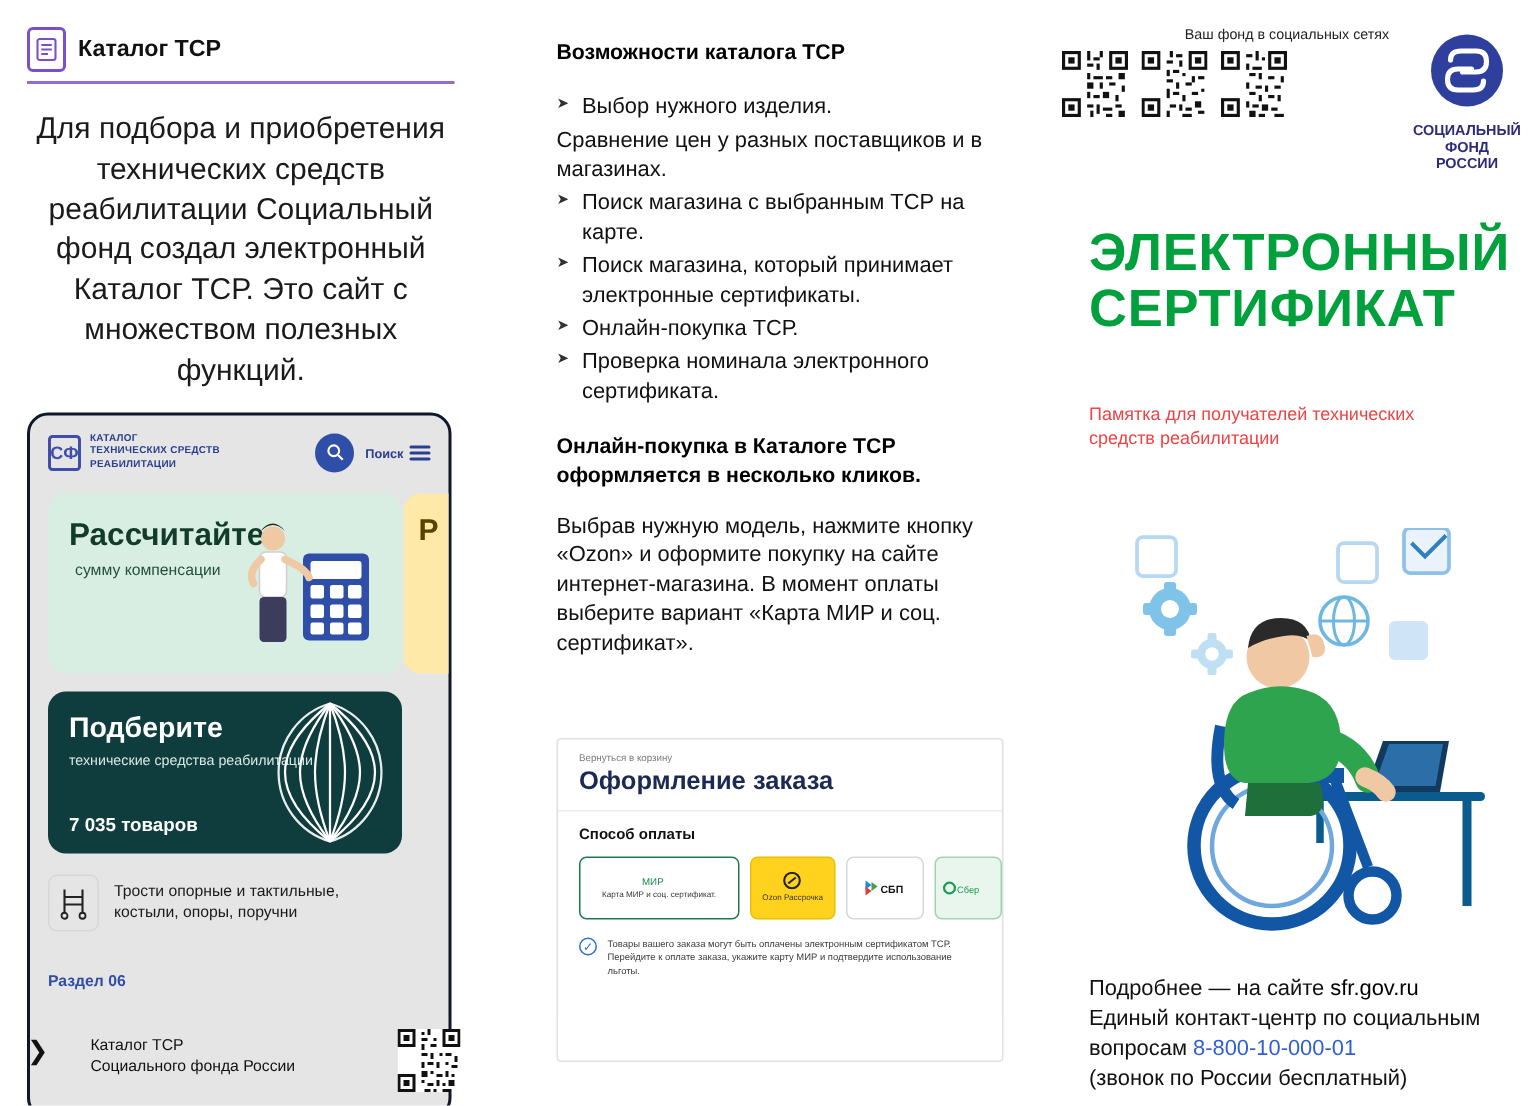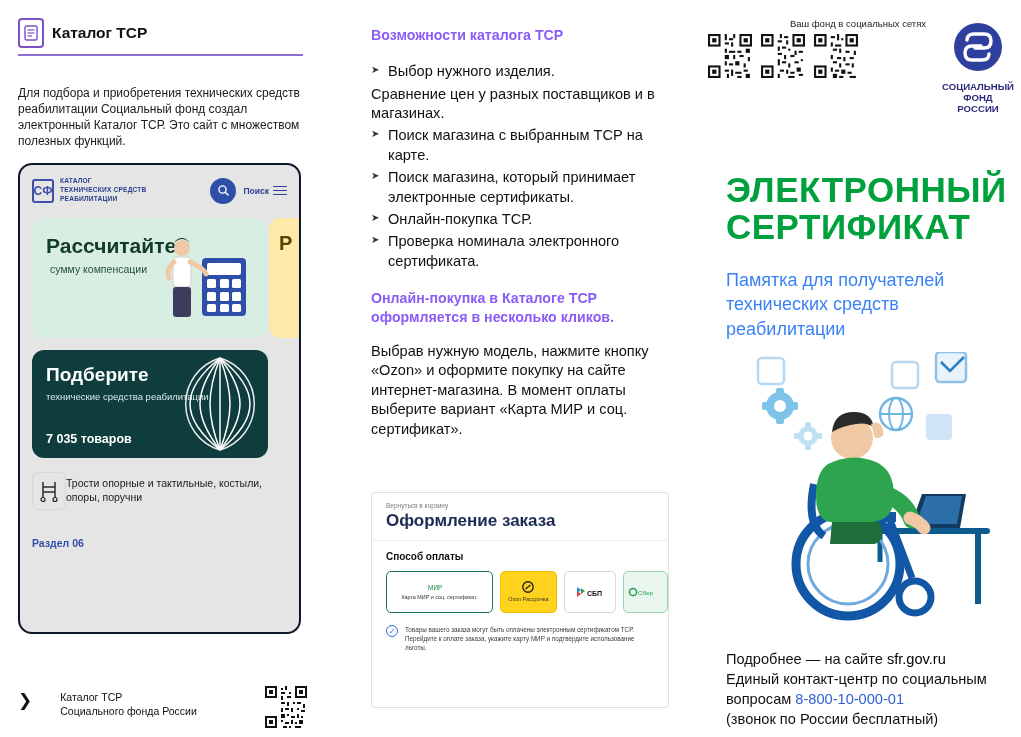--- a/index.html
+++ b/index.html
@@ -16,21 +16,21 @@
 
   
   .col1 { position:absolute; left:18px; top:18px; width:285px; }
   .c1-head { display:flex; align-items:center; gap:8px; padding-bottom:6px; border-bottom:2px solid #8d6fd1; }
   .c1-head .logo-box {
     width:26px; height:30px; border:2px solid #7b4fc9; border-radius:4px;
     display:flex; align-items:center; justify-content:center; color:#7b4fc9;
     font-size:15px; line-height:1;
   }
   .c1-title { font-size:15.5px; font-weight:bold; color:#111; }
-  .c1-text { margin-top:29px; font-size:12px; line-height:1.34; color:#1a1a1a; }
+  .c1-text { margin-top:17px; font-size:20px; line-height:1.34; color:#1a1a1a;text-align:center; }
 
   
   .phone {
     margin-top:14px; width:283px; height:471px; border:2px solid #0f172a; border-radius:14px;
     background:#e5e5e5; overflow:hidden; position:relative;
   }
   .ph-top { display:flex; align-items:center; padding:12px 12px 8px 12px; }
   .ph-logo { width:22px; height:24px; border:2px solid #3f4fa8; border-radius:3px; color:#3f4fa8;
              font-size:12px; display:flex; align-items:center; justify-content:center; font-weight:bold;}
   .ph-logo-txt { margin-left:6px; font-size:6.6px; line-height:1.35; color:#2a3f8f; font-weight:bold; letter-spacing:.2px;}
@@ -59,36 +59,36 @@
 
   .card-dark {
     margin:12px 0 0 0; width:236px; height:108px; background:#0f3d3e; border-radius:12px;
     padding:14px; position:relative; overflow:hidden; color:#fff;
   }
   .card-dark h3 { margin:0; font-size:19px; font-weight:bold; }
   .card-dark p { margin:5px 0 0 0; font-size:9.5px; color:#d6e8e6;}
   .card-dark .count { position:absolute; bottom:12px; left:14px; font-size:12.5px; font-weight:bold; color:#ffffff;}
   .shell { position:absolute; right:-6px; top:4px; width:108px; height:100px; }
 
-  .ph-item { display:flex; margin:14px 0 0 0; width:236px; align-items:center;}
+  .ph-item { display:flex; gap:10px; margin:14px 0 0 0; width:236px; align-items:center;}
   .ph-item .ic { width:34px; height:38px; flex:0 0 34px; border:1px solid #d7d7d7; border-radius:6px;
                  display:flex;align-items:center;justify-content:center;}
   .ph-item .tx { font-size:10.5px; line-height:1.32; color:#1a1a1a;}
   .ph-section { margin:16px 0 0 0; font-size:10.5px; color:#2f4ea8; font-weight:bold;}
   .ph-divider { margin-top:10px; border-top:1px solid #e3e3e3; width:236px;}
 
   
   .c1-footer { position:absolute; left:18px; top:690px; display:flex; align-items:flex-start; gap:10px; width:300px;}
   .c1-arrow { font-size:17px; color:#111; line-height:1; margin-top:2px; }
   .c1-foot-txt { font-size:10.5px; line-height:1.35; color:#111; padding-left:18px;}
   .qr-small { position:absolute; left:265px; top:686px; width:42px; height:42px;}
 
   
   .col2 { position:absolute; left:371px; top:26px; width:290px; }
-  .h-purple { color:#8b5cf6; font-weight:bold; font-size:14.2px; line-height:1.35;}
+  .h-purple { color:#000000; font-weight:bold; font-size:14.2px; line-height:1.35;}
   .list { margin:17px 0 0 0; padding:0; list-style:none; }
   .list li { font-size:14.6px; line-height:1.33; color:#111; margin-bottom:3px; padding-left:17px; position:relative; }
   .list li::before { content:"\27A4"; position:absolute; left:0; top:1px; font-size:10px; color:#333; }
   .list li.cont { padding-left:0; }
   .list li.cont::before { content:""; }
   .p-body { font-size:14.6px; line-height:1.34; color:#111; margin:14px 0 0 0;}
 
   
   .order {
     position:absolute; left:371px; top:492px; width:298px; height:216px;
@@ -113,23 +113,23 @@
 
   
   .col3 { position:absolute; left:708px; top:18px; width:300px;text-align:center; }
   .soc-label { font-size:9.5px; color:#222; }
   .qr-row { display:flex; gap:9px; margin-top:5px;}
   .qr { width:44px; height:44px;}
   .sfr-logo { position:absolute; right:0; top:14px; width:108px; text-align:center;}
   .sfr-mark { width:50px; height:50px; margin:0 auto; }
   .sfr-txt { font-size:9.6px; font-weight:bold; color:#2b2b7a; line-height:1.15; margin-top:5px;}
 
-  .big-title { position:absolute; left:726px; top:172px; width:290px;
+  .big-title { position:absolute; left:726px; top:151px; width:290px;
                font-size:35px; line-height:1.05; font-weight:bold; color:#00a03c; letter-spacing:.5px;}
-  .sub-title { position:absolute; left:726px; top:268px; width:250px; font-size:18px; line-height:1.35; color:#3b82f6;}
+  .sub-title { position:absolute; left:726px; top:268px; width:250px; font-size:12px; line-height:1.35; color:#ef4444;}
 
   .illus3 { position:absolute; left:740px; top:352px; width:280px; height:290px;}
 
   .c3-foot { position:absolute; left:726px; top:650px; width:290px; font-size:14.6px; line-height:1.36; color:#111;}
   .c3-foot .link { color:#000000; }
   .c3-foot .phone-no { color:#2f5fd0; }
 </style>
 </head>
 <body>
 

